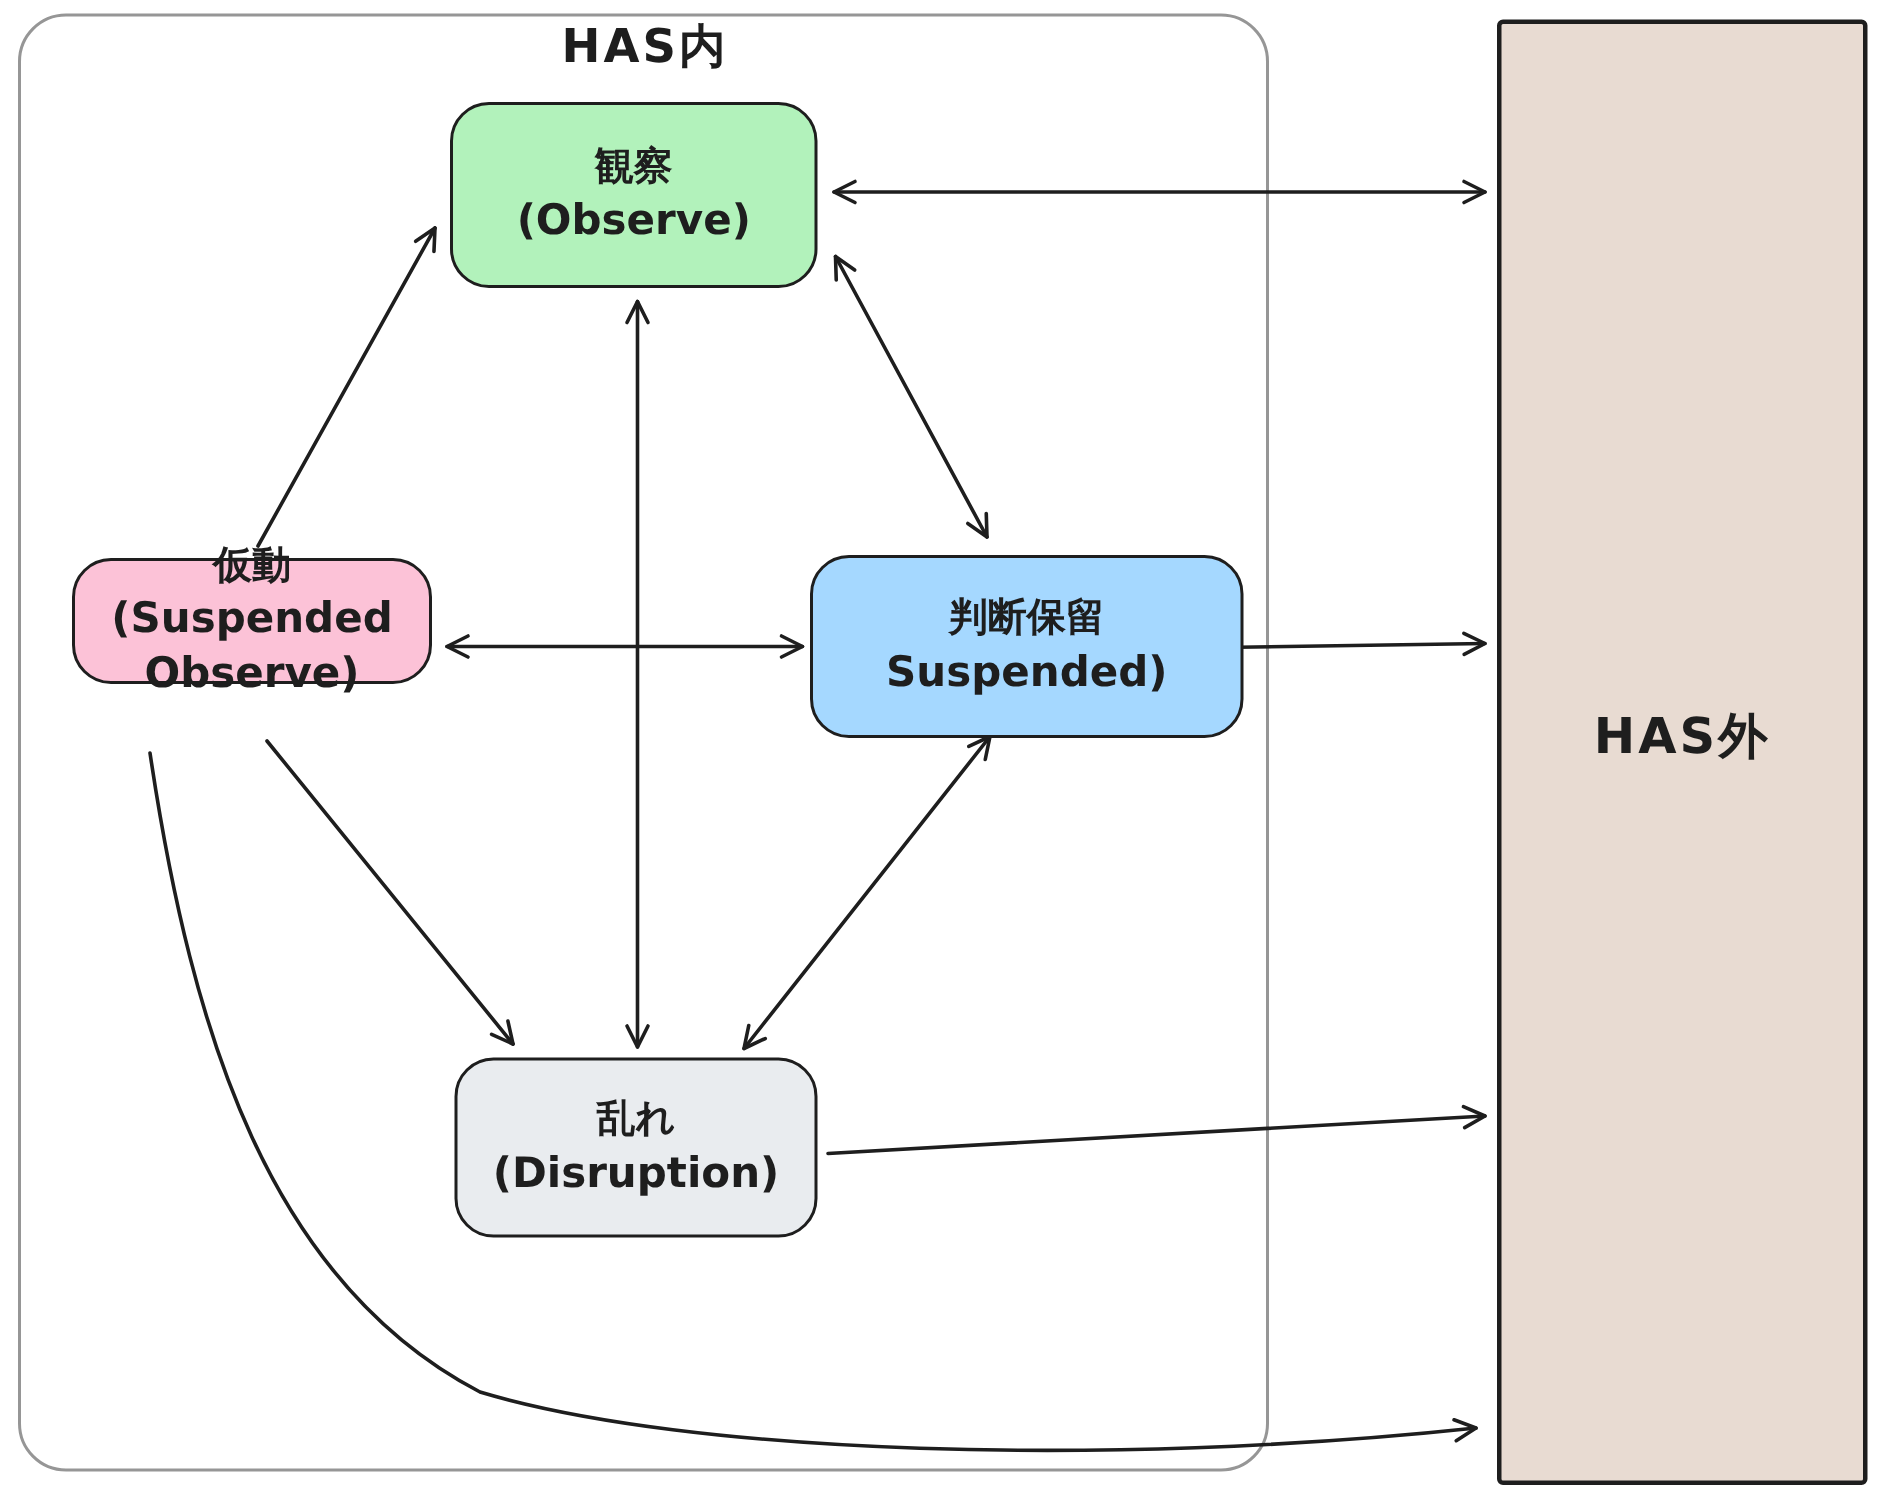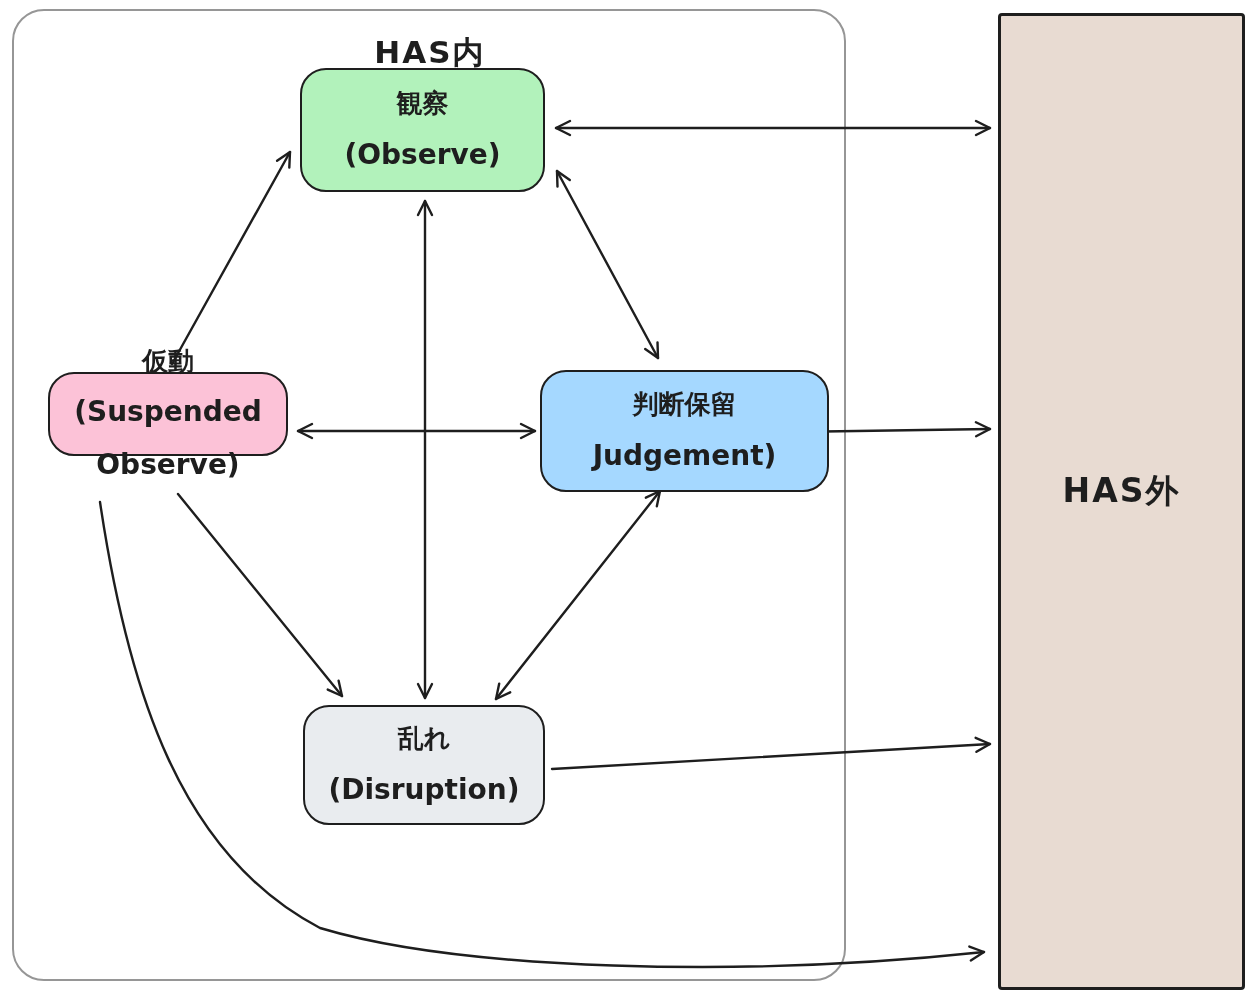--- a/index.html
+++ b/index.html
@@ -22,35 +22,33 @@
     box-sizing: border-box;
   }
   .frame-title {
     position: absolute;
     left: 330px; top: 10px;
     width: 200px;
     text-align: center;
     font-size: 31px;
     font-weight: 600;
     letter-spacing: 2px;
-    margin-top: 22px;
   }
   .node {
     position: absolute;
     box-sizing: border-box;
     border: 2.5px solid #1e1e1e;
     border-radius: 26px;
     display: flex;
     flex-direction: column;
     align-items: center;
     justify-content: center;
     text-align: center;
     font-weight: 600;
     line-height: 1.32;
-    gap: 16px;
   }
   .node .jp { font-size: 26px; }
   .node .en { font-size: 28px; }
   .node-observe   { left: 300px; top: 68px;  width: 245px; height: 124px; background: #b2f2bb; }
   .node-tentative { left: 48px;  top: 372px; width: 240px; height: 84px; background: #fcc2d7; }
   .node-suspended { left: 540px; top: 370px; width: 289px; height: 122px; background: #a5d8ff; }
   .node-disruption{ left: 303px; top: 705px; width: 242px; height: 120px; background: #e9ecef; }
   .frame-outer {
     position: absolute;
     left: 998px; top: 13px;
@@ -115,21 +113,21 @@
   </div>
 
   <div class="node node-tentative">
     <span class="jp">仮動</span>
     <span class="en">(Suspended</span>
     <span class="en">Observe)</span>
   </div>
 
   <div class="node node-suspended">
     <span class="jp">判断保留</span>
-    <span class="en">Judgement)</span>
+    <span class="en">Suspended)</span>
   </div>
 
   <div class="node node-disruption">
     <span class="jp">乱れ</span>
     <span class="en">(Disruption)</span>
   </div>
 
   <div class="frame-outer">
     <span class="label">HAS外</span>
   </div>

